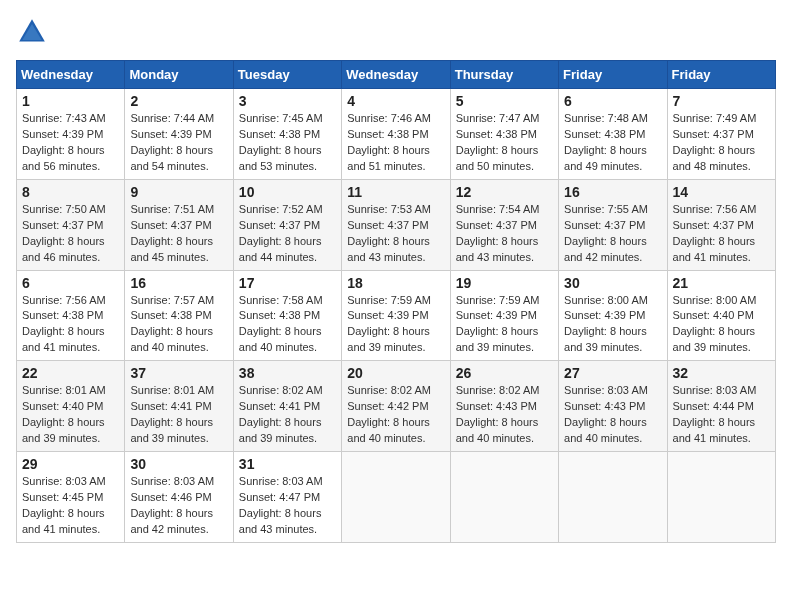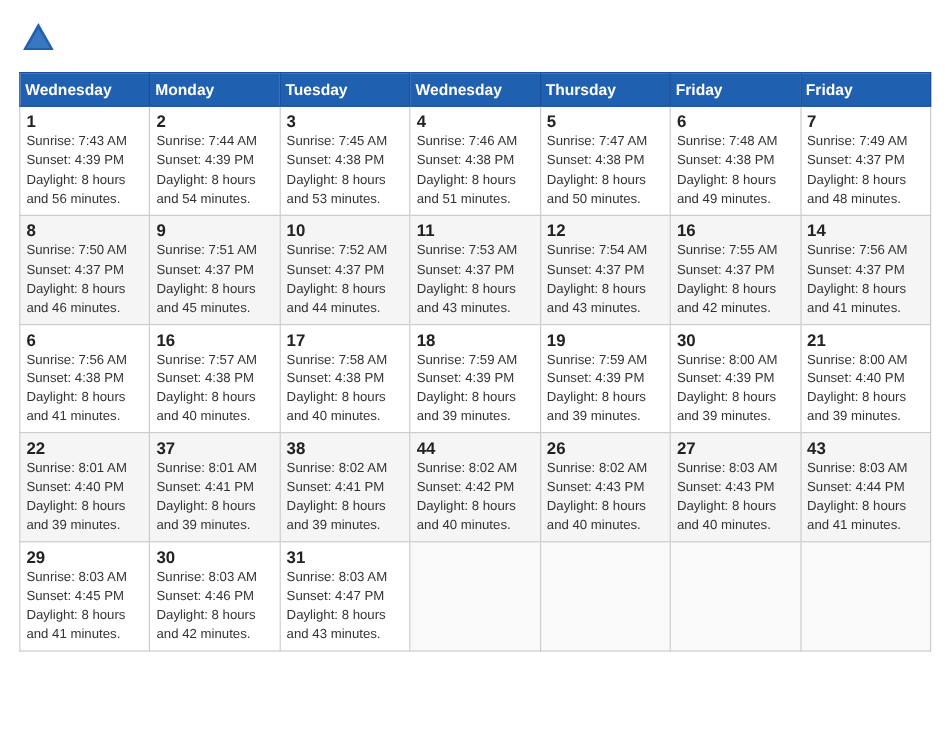--- a/index.html
+++ b/index.html
@@ -215,33 +215,33 @@
         </td>
         <td>
           <span class="day-number">37</span>
           <div class="day-info">Sunrise: 8:01 AM<br>Sunset: 4:41 PM<br>Daylight: 8 hours and 39 minutes.</div>
         </td>
         <td>
           <span class="day-number">38</span>
           <div class="day-info">Sunrise: 8:02 AM<br>Sunset: 4:41 PM<br>Daylight: 8 hours and 39 minutes.</div>
         </td>
         <td>
-          <span class="day-number">44</span>
+          <span class="day-number">20</span>
           <div class="day-info">Sunrise: 8:02 AM<br>Sunset: 4:42 PM<br>Daylight: 8 hours and 40 minutes.</div>
         </td>
         <td>
           <span class="day-number">26</span>
           <div class="day-info">Sunrise: 8:02 AM<br>Sunset: 4:43 PM<br>Daylight: 8 hours and 40 minutes.</div>
         </td>
         <td>
           <span class="day-number">27</span>
           <div class="day-info">Sunrise: 8:03 AM<br>Sunset: 4:43 PM<br>Daylight: 8 hours and 40 minutes.</div>
         </td>
         <td>
-          <span class="day-number">43</span>
+          <span class="day-number">32</span>
           <div class="day-info">Sunrise: 8:03 AM<br>Sunset: 4:44 PM<br>Daylight: 8 hours and 41 minutes.</div>
         </td>
       </tr>
       <tr>
         <td>
           <span class="day-number">29</span>
           <div class="day-info">Sunrise: 8:03 AM<br>Sunset: 4:45 PM<br>Daylight: 8 hours and 41 minutes.</div>
         </td>
         <td>
           <span class="day-number">30</span>

